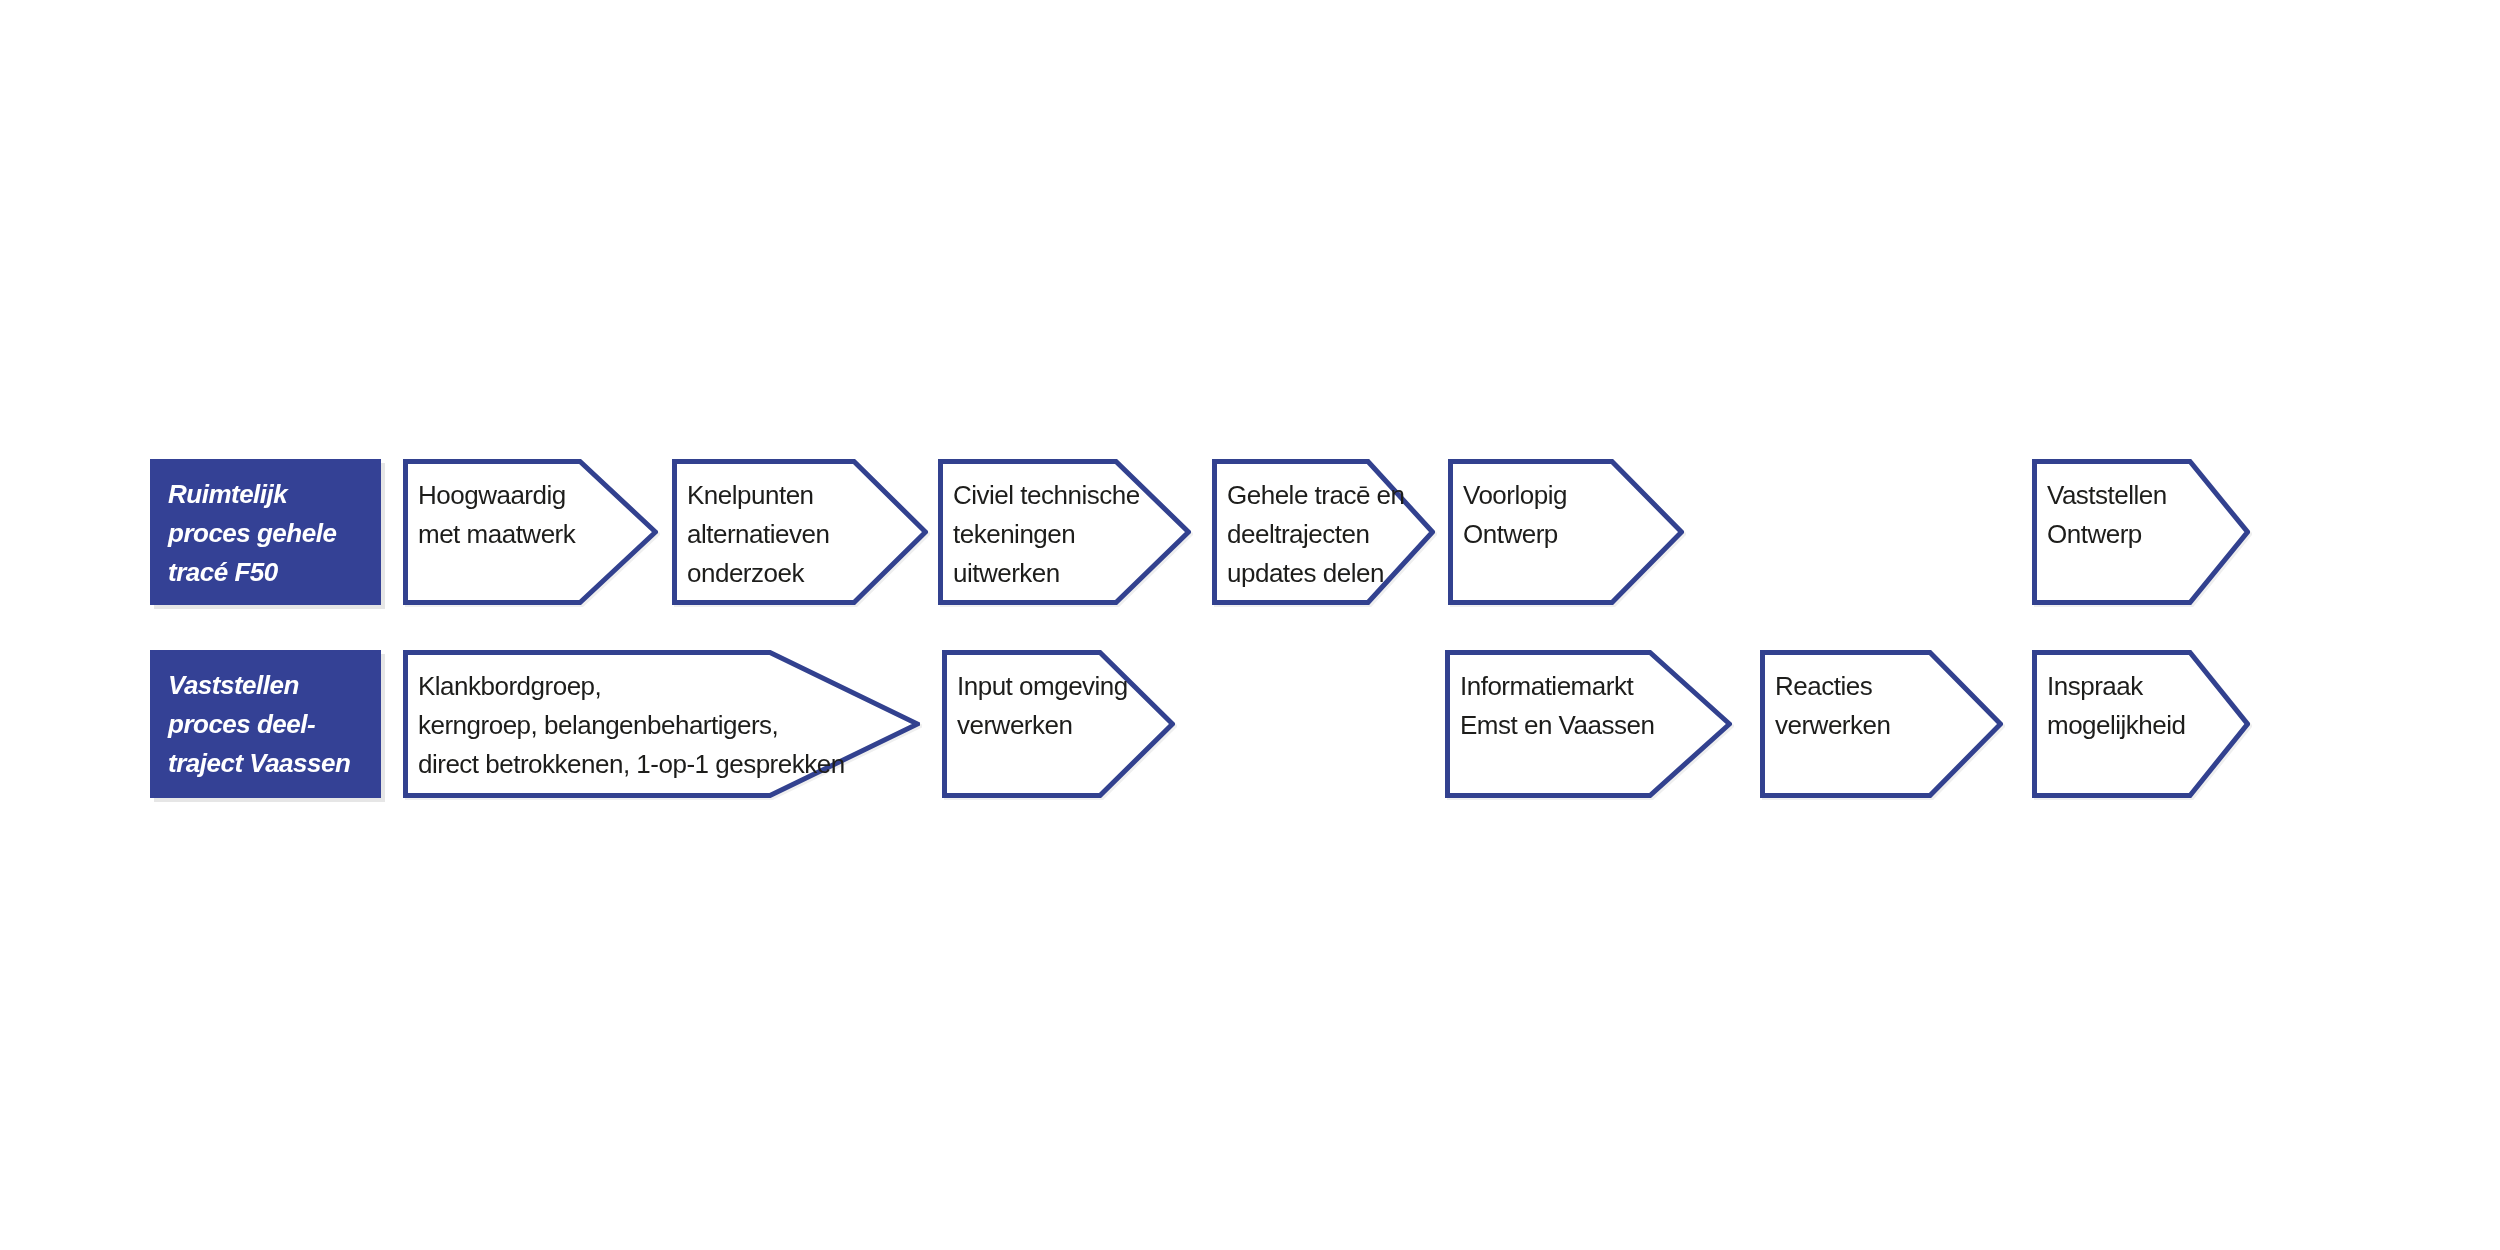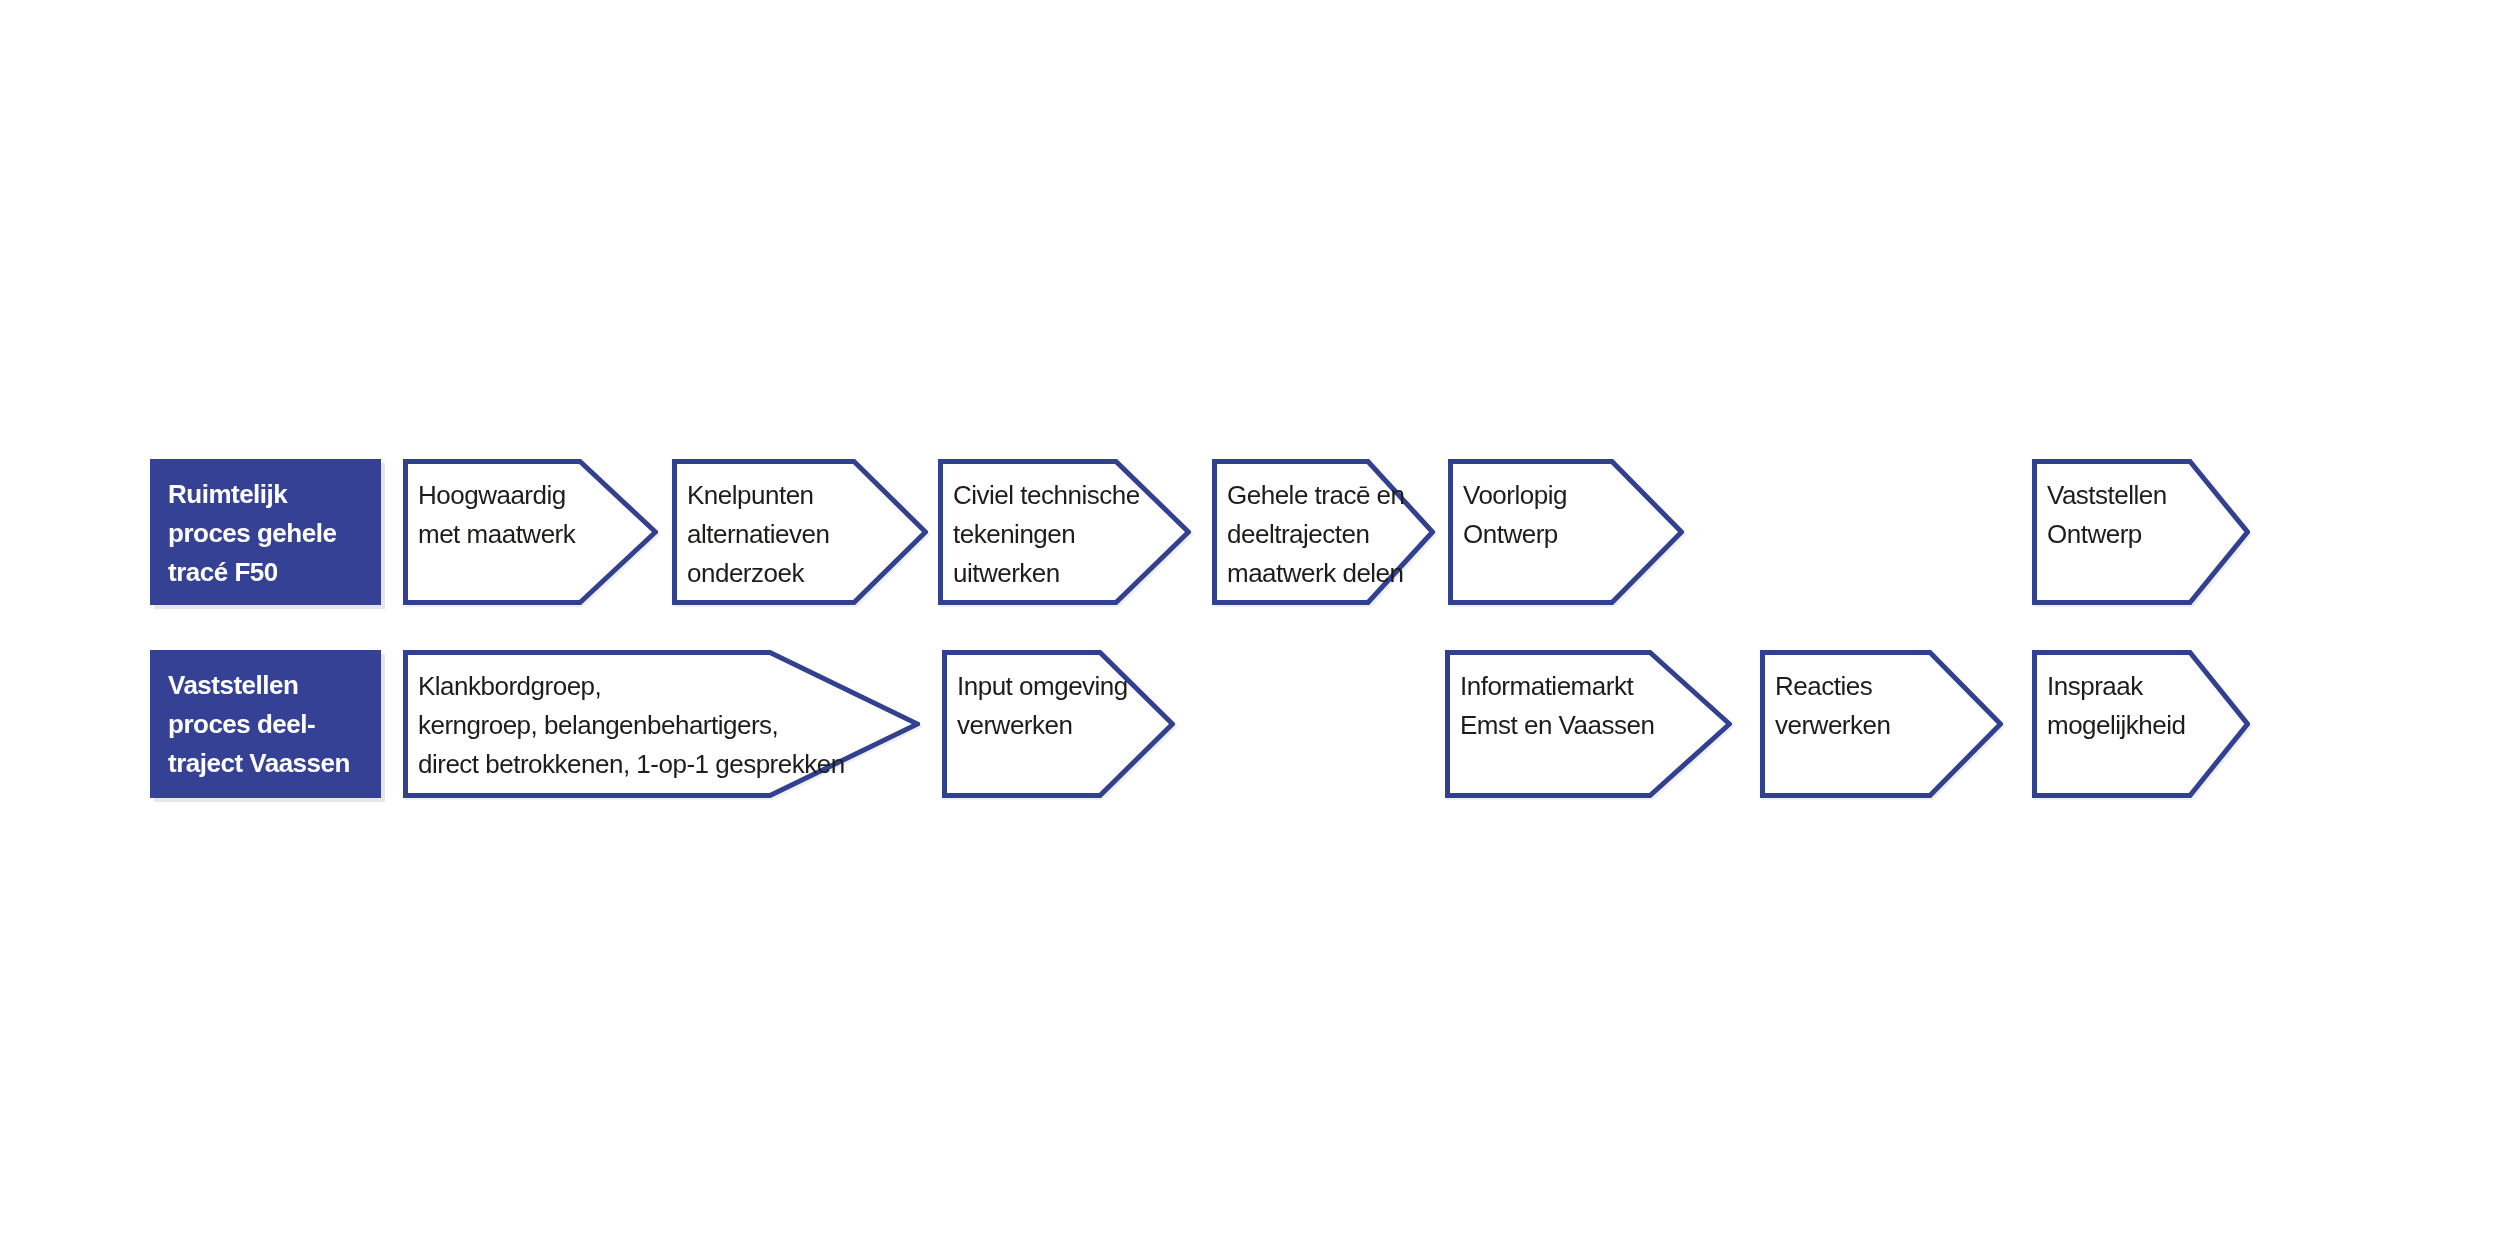--- a/index.html
+++ b/index.html
@@ -12,20 +12,21 @@
     width: 2500px;
     height: 1250px;
     background: #ffffff;
     font-family: "Liberation Sans", sans-serif;
     overflow: hidden;
   }
   .row-header {
     position: absolute;
     background: #344195;
     box-shadow: 4px 4px 0 0 #e6e6e6;
+    font-style: italic;
   }
   .row-header .hdr-text {
     position: absolute;
     left: 18px;
     top: 16px;
     color: #ffffff;
     font-size: 26px;
     font-weight: bold;
     letter-spacing: -0.5px;
     line-height: 39px;
@@ -98,21 +99,21 @@
     </div>
   </div>
 
   <div class="step" style="left:1212px; top:459px; width:223px; height:146px;">
     <svg width="223" height="146" viewBox="0 0 223 146">
       <polygon points="2.5,2.5 156,2.5 220.5,73 156,143.5 2.5,143.5" fill="#ffffff" stroke="#32418F" stroke-width="5"></polygon>
     </svg>
     <div class="step-text">
       <span class="line">Gehele tracē en</span>
       <span class="line">deeltrajecten</span>
-      <span class="line">maatwerk delen</span>
+      <span class="line">updates delen</span>
     </div>
   </div>
 
   <div class="step" style="left:1448px; top:459px; width:236px; height:146px;">
     <svg width="236" height="146" viewBox="0 0 236 146">
       <polygon points="2.5,2.5 164,2.5 233.5,73 164,143.5 2.5,143.5" fill="#ffffff" stroke="#32418F" stroke-width="5"></polygon>
     </svg>
     <div class="step-text">
       <span class="line">Voorlopig</span>
       <span class="line">Ontwerp</span>

